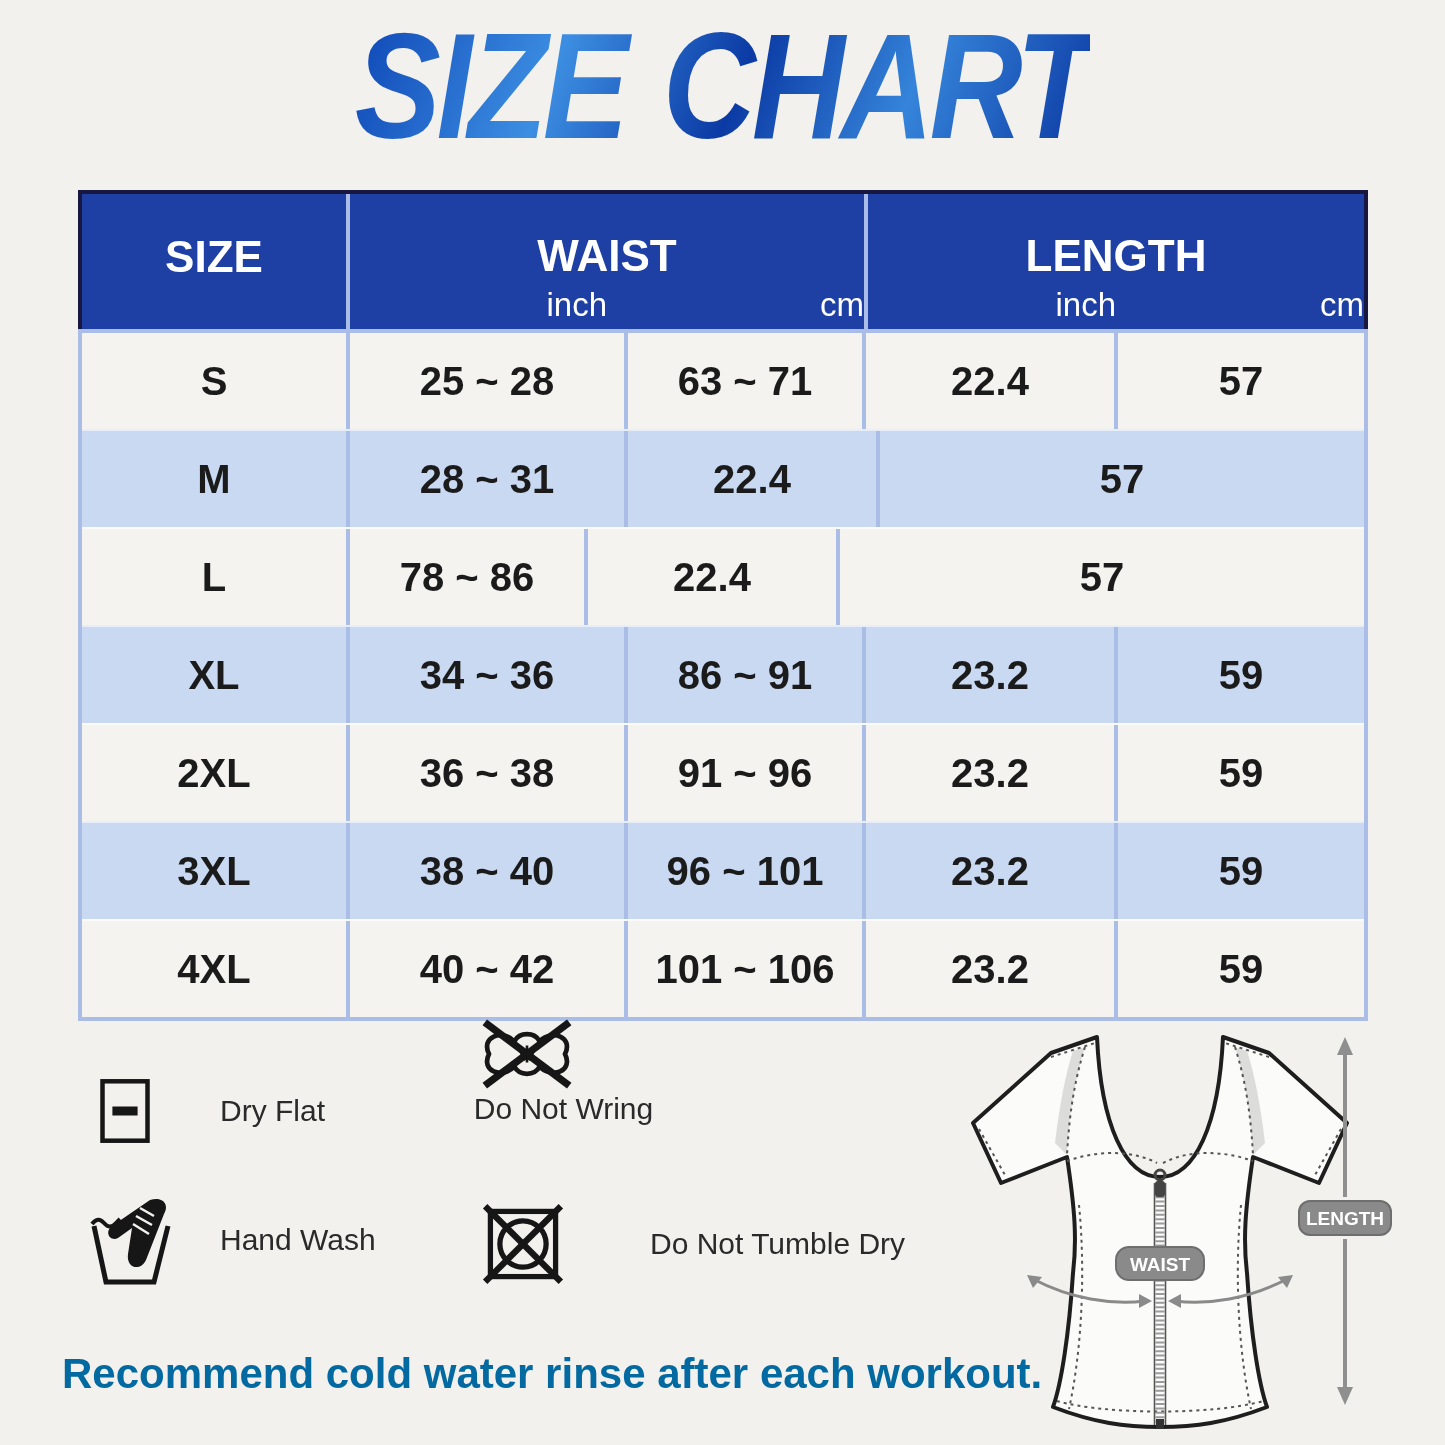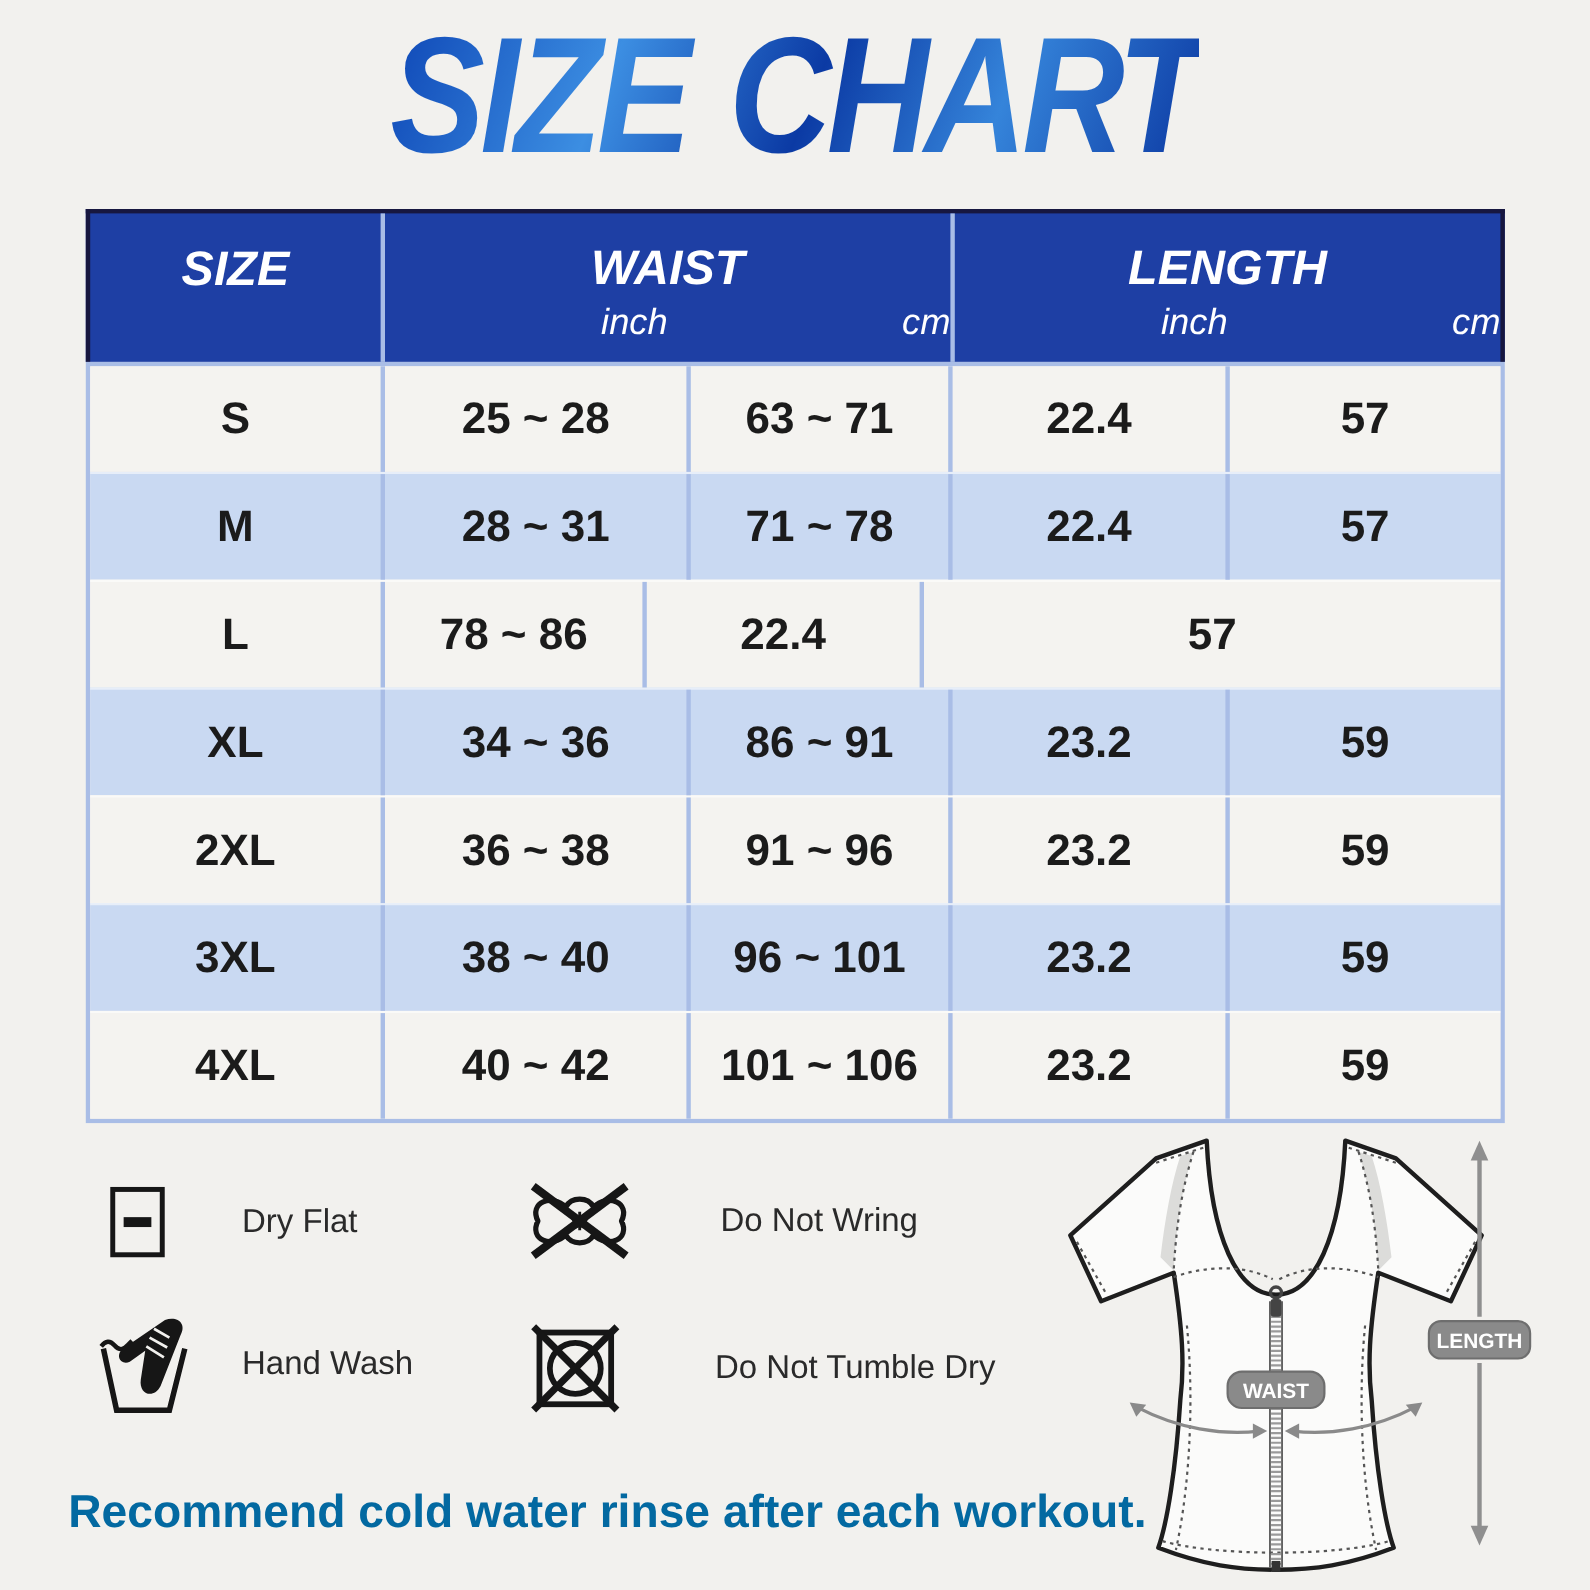--- a/index.html
+++ b/index.html
@@ -24,21 +24,21 @@
       color:transparent;
     }
   }
   
   .size-table{position:absolute;left:78px;top:190px;width:1290px;}
   .thead{
     display:flex;height:135px;box-sizing:content-box;
     background:#1e3fa4;color:#fff;
     border:4px solid #17173f;border-bottom:none;
   }
-  .th{box-sizing:border-box;padding-top:26px;text-align:center;font-style:italic;}
+  .th{box-sizing:border-box;padding-top:38px;text-align:center;}
   .th-size{width:268px;border-right:4px solid #a9bde6;font-size:44px;font-weight:bold;}
   .th-waist{width:518px;border-right:4px solid #a9bde6;}
   .th-length{width:496px;}
   .th-title{font-size:44px;font-weight:bold;line-height:1.1;}
   .th-units{display:flex;margin-top:6px;}
   .th-units span{flex:1;font-size:33px;font-weight:normal;text-align:right;}
   .tbody{
     border:4px solid #a9bde6;border-top:none;
     border-top:4px solid #a9bde6;
   }
@@ -54,21 +54,21 @@
   .c2{width:278px;}
   .c3{width:238px;}
   .c4{width:252px;}
   .c5{flex:1;}
   .c1,.c2,.c3,.c4{border-right:4px solid #a9bde6;}
   
   .care-item{position:absolute;display:flex;align-items:center;}
   .care-icon{flex:0 0 auto;display:flex;align-items:center;}
   .care-label{font-size:30px;color:#2a2a2a;white-space:nowrap;text-align:right;}
   #care-1{left:98px;top:1076px;}   #care-1 .care-icon{width:122px;}
-  #care-2{left:472px;top:1072px;}  #care-2 .care-icon{width:183px;}
+  #care-2{left:472px;top:1016px;flex-direction:column;}  #care-2 .care-icon{width:183px;}
   #care-3{left:88px;top:1194px;}   #care-3 .care-icon{width:132px;}
   #care-4{left:482px;top:1202px;}  #care-4 .care-icon{width:168px;}
   
   .footer-note{
     position:absolute;left:62px;top:1350px;
     font-size:42px;font-weight:bold;color:#0369a1;white-space:nowrap;
   }
   
   .garment{position:absolute;left:945px;top:1025px;}
 </style>
@@ -104,21 +104,20 @@
     <div class="trow row-a">
       <div class="td c1">S</div>
       <div class="td c2">25 ~ 28</div>
       <div class="td c3">63 ~ 71</div>
       <div class="td c4">22.4</div>
       <div class="td c5">57</div>
     </div>
     <div class="trow row-b">
       <div class="td c1">M</div>
       <div class="td c2">28 ~ 31</div>
-      <div class="td c3">71 ~ 78</div>
       <div class="td c4">22.4</div>
       <div class="td c5">57</div>
     </div>
     <div class="trow row-a">
       <div class="td c1">L</div>
       <div class="td c3">78 ~ 86</div>
       <div class="td c4">22.4</div>
       <div class="td c5">57</div>
     </div>
     <div class="trow row-b">

